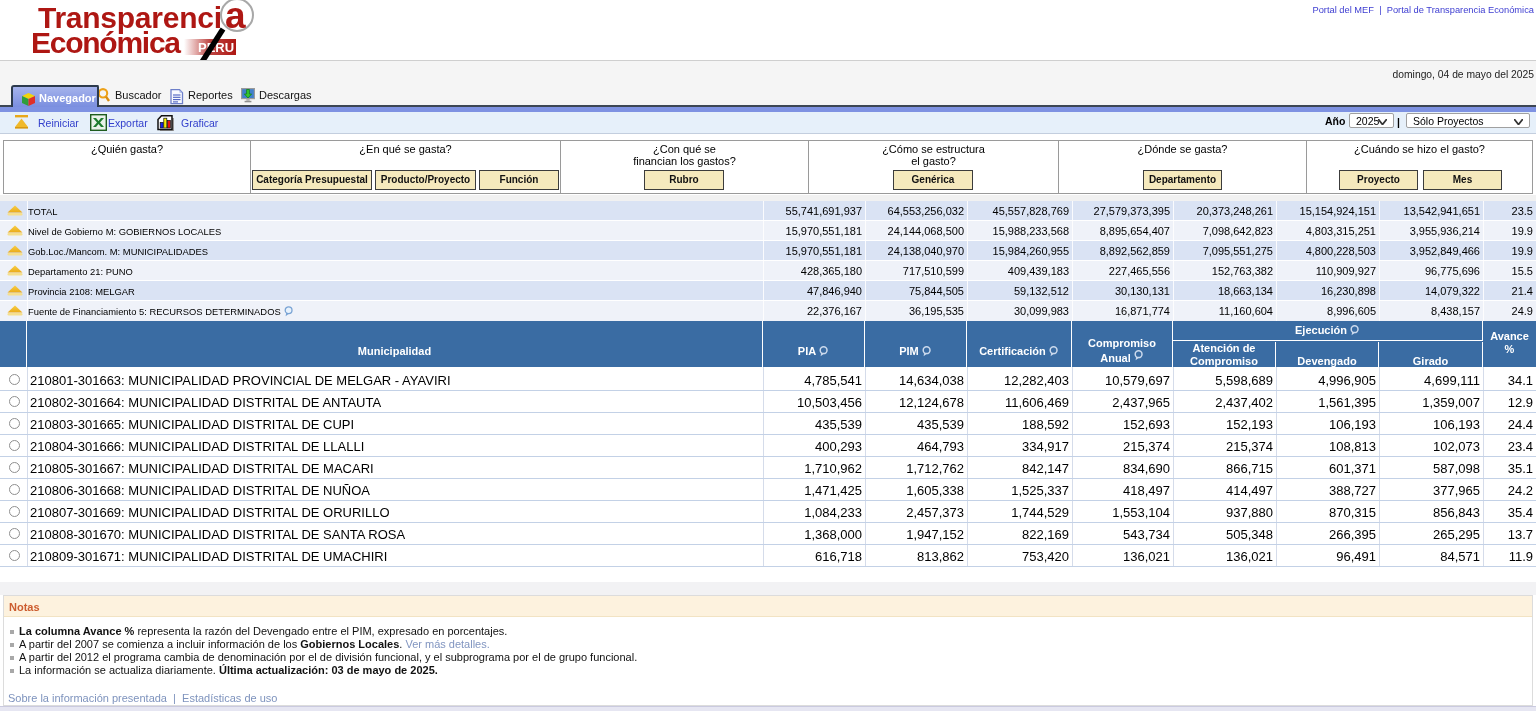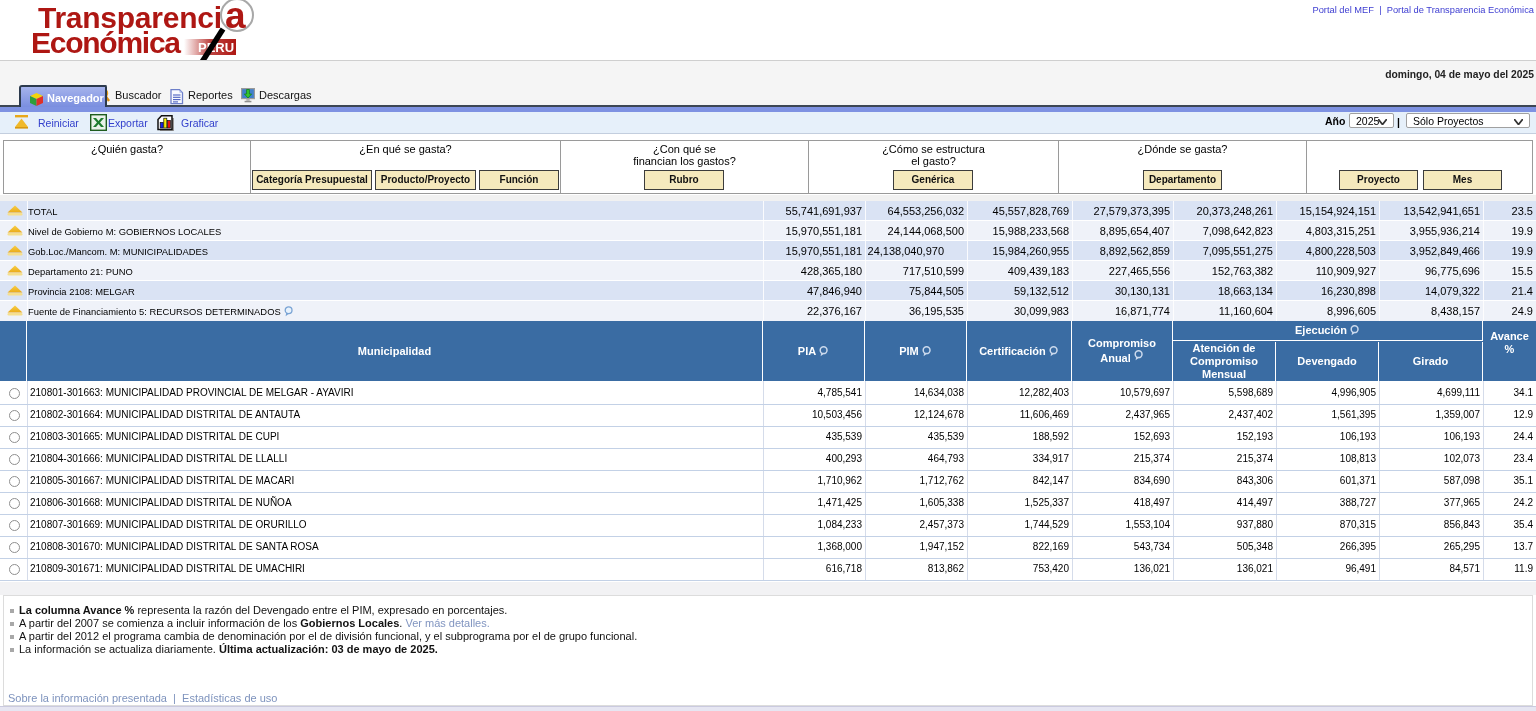--- a/index.html
+++ b/index.html
@@ -9,30 +9,30 @@
 #page { position:relative; width:1536px; height:711px; }
 
 
 #toplinks { top:5px; right:2px; font-size:9.3px; color:#3d3dd1; }
 #title { top:25px; left:270px; width:1266px; text-align:center; color:#111; }
 #title .t1 { font-size:18.5px; font-weight:bold; line-height:17px; }
 #title .t2 { font-size:15px; line-height:13px; margin-top:2px; }
 
 
 #grayband { top:60px; left:0; width:1536px; height:45px; background:#f5f5f5; border-top:1px solid #cfcfcf; }
-#dateline { top:69px; right:2px; font-size:10.3px; font-weight:bold; color:#222; }
+#dateline { top:69px; right:2px; font-size:10.3px; font-weight:normal; color:#222; }
 
 
 #tabline { top:105px; left:0; width:1536px; height:2px; background:#3c4654; }
 #bluestrip { top:107px; left:0; width:1536px; height:5px; background:#7e92e2; }
 
 
 #tabs { top:85px; left:3px; height:22px; font-size:11px; }
 .tabitem { position:absolute; top:0; height:20px; white-space:nowrap; color:#111; }
-#tab-active { position:absolute; top:0px; left:16px; width:88px; height:22px; z-index:5;
+#tab-active { position:absolute; top:0px; left:8px; width:88px; height:22px; z-index:5;
   background:linear-gradient(#a5b3ec,#7a8edf); border:2px solid #2c3a4d; border-bottom:none;
   border-radius:3px 2px 0 0; color:#fff; font-weight:bold; font-size:11px; }
 #tab-active span { position:absolute; left:26px; top:5px; }
 
 
 #toolbar { top:112px; left:0; width:1536px; height:22px; background:#e6f0fa; border-bottom:1px solid #c3cede; }
 .tbtext { position:absolute; top:5px; font-size:10.5px; color:#3340cc; }
 
 
 .sel { position:absolute; background:#fff; border:1px solid #a0a0a0; border-radius:2px;
@@ -59,21 +59,21 @@
 .wline { position:absolute; top:0; bottom:0; width:1px; background:rgba(255,255,255,.85); }
 .hsep { position:absolute; left:0; bottom:0; width:100%; height:1px; background:#fff; }
 
 
 #mhead { top:321px; left:0; width:1536px; height:60px; background:#3a6ca3; color:#fff;
   font-size:11px; font-weight:bold; }
 .mh { position:absolute; border-right:1px solid #fff; display:flex; align-items:center;
   justify-content:center; text-align:center; line-height:13px; }
 
 
-#mrows { top:381px; left:0; width:1280px; font-size:10px; color:#000; }
+#mrows { top:367px; left:0; width:1280px; font-size:13px; color:#000; }
 .mrow { position:relative; width:1536px; height:22px; border-bottom:1px solid #c3d1e6; background:#fff; }
 .mrow .radio { position:absolute; left:9px; top:4px; width:11px; height:11px;
   border:1.5px solid #8f8f8f; border-radius:50%; background:#fff; }
 .mrow .name { position:absolute; left:30px; top:4px; white-space:nowrap; }
 .mrow .num { position:absolute; top:4px; text-align:right; }
 .vline { position:absolute; top:0; bottom:0; width:1px; background:#d5dcea; }
 
 
 #notas { top:595px; left:3px; width:1530px; height:111px; border:1px solid #dcdcdc; background:#fff; }
 #notas .nband { height:21px; background:#fdf2de; border-bottom:1px solid #f2e3c3;
@@ -198,20 +198,23 @@
       </div>
     <div class="qcell" style="left:557px;width:248px;">
         <div class="qhead">¿Con qué se<br>financian los gastos?</div>
       </div>
     <div class="qcell" style="left:805px;width:250px;">
         <div class="qhead">¿Cómo se estructura<br>el gasto?</div>
       </div>
     <div class="qcell" style="left:1055px;width:248px;">
         <div class="qhead">¿Dónde se gasta?</div>
       </div>
+    <div class="qcell" style="left:1303px;width:225px;border-right:none;">
+        <div class="qhead">¿Cuándo se hizo el gasto?</div>
+      </div>
     <span class="qbtn" style="left:248px;width:120px;">Categoría Presupuestal</span>
     <span class="qbtn" style="left:371px;width:101px;">Producto/Proyecto</span>
     <span class="qbtn" style="left:475px;width:80px;">Función</span>
     <span class="qbtn" style="left:640px;width:80px;">Rubro</span>
     <span class="qbtn" style="left:889px;width:80px;">Genérica</span>
     <span class="qbtn" style="left:1139px;width:79px;">Departamento</span>
     <span class="qbtn" style="left:1335px;width:79px;">Proyecto</span>
     <span class="qbtn" style="left:1419px;width:79px;">Mes</span>
   </div>
   <div class="abs" id="qgap"></div>
@@ -285,21 +288,21 @@
               <linearGradient id="tg" x1="0" y1="0" x2="0" y2="1">
                 <stop offset="0" stop-color="#f7cf49"></stop>
                 <stop offset="1" stop-color="#eaa918"></stop>
               </linearGradient>
             </defs>
             <polygon points="8,0.5 15.5,7.6 0.5,7.6" fill="url(#tg)"></polygon>
             <rect x="0.5" y="7.9" width="15" height="2.6" rx="1.2" fill="#f6df8e"></rect>
           </svg></span>
         <span class="lbl">Gob.Loc./Mancom. M: MUNICIPALIDADES</span>
         <span class="num" style="right:674px">15,970,551,181</span>
-        <span class="num" style="right:592px">24,138,040,970</span>
+        <span class="num" style="right:572px">24,138,040,970</span>
         <span class="num" style="right:467px">15,984,260,955</span>
         <span class="num" style="right:366px">8,892,562,859</span>
         <span class="num" style="right:263px">7,095,551,275</span>
         <span class="num" style="right:160px">4,800,228,503</span>
         <span class="num" style="right:56px">3,952,849,466</span>
         <span class="num" style="right:3px">19.9</span>
         <span class="wline" style="left:27px"></span>
         <span class="wline" style="left:763px"></span>
         <span class="wline" style="left:865px"></span>
         <span class="wline" style="left:967px"></span>
@@ -523,21 +526,21 @@
         <span class="vline" style="left:1379px"></span>
         <span class="vline" style="left:1483px"></span>
       </div>
       <div class="mrow" style="height:22px">
         <span class="radio" style="top:5px"></span>
         <span class="name" style="top:4px">210805-301667: MUNICIPALIDAD DISTRITAL DE MACARI</span>
         <span class="num" style="right:674px;top:4px">1,710,962</span>
         <span class="num" style="right:572px;top:4px">1,712,762</span>
         <span class="num" style="right:467px;top:4px">842,147</span>
         <span class="num" style="right:366px;top:4px">834,690</span>
-        <span class="num" style="right:263px;top:4px">843,306</span>
+        <span class="num" style="right:263px;top:4px">866,715</span>
         <span class="num" style="right:160px;top:4px">601,371</span>
         <span class="num" style="right:56px;top:4px">587,098</span>
         <span class="num" style="right:3px;top:4px">35.1</span>
         <span class="vline" style="left:27px"></span>
         <span class="vline" style="left:763px"></span>
         <span class="vline" style="left:865px"></span>
         <span class="vline" style="left:967px"></span>
         <span class="vline" style="left:1072px"></span>
         <span class="vline" style="left:1173px"></span>
         <span class="vline" style="left:1276px"></span>
@@ -624,20 +627,21 @@
         <span class="vline" style="left:967px"></span>
         <span class="vline" style="left:1072px"></span>
         <span class="vline" style="left:1173px"></span>
         <span class="vline" style="left:1276px"></span>
         <span class="vline" style="left:1379px"></span>
         <span class="vline" style="left:1483px"></span>
       </div>
     </div>
 
   <div class="abs" id="notas">
+    <div class="nband">Notas</div>
     <ul>
       <li><b>La columna Avance %</b> representa la razón del Devengado entre el PIM, expresado en porcentajes.</li>
       <li>A partir del 2007 se comienza a incluir información de los <b>Gobiernos Locales</b>. <span class="nlink">Ver más detalles.</span></li>
       <li>A partir del 2012 el programa cambia de denominación por el de división funcional, y el subprograma por el de grupo funcional.</li>
       <li>La información se actualiza diariamente. <b>Última actualización: 03 de mayo de 2025.</b></li>
     </ul>
   </div>
   <div class="abs" id="tgap"></div>
   <div class="abs" id="footlinks">Sobre la información presentada &nbsp;|&nbsp; Estadísticas de uso</div>
   <div class="abs" id="bottomstrip"></div>

